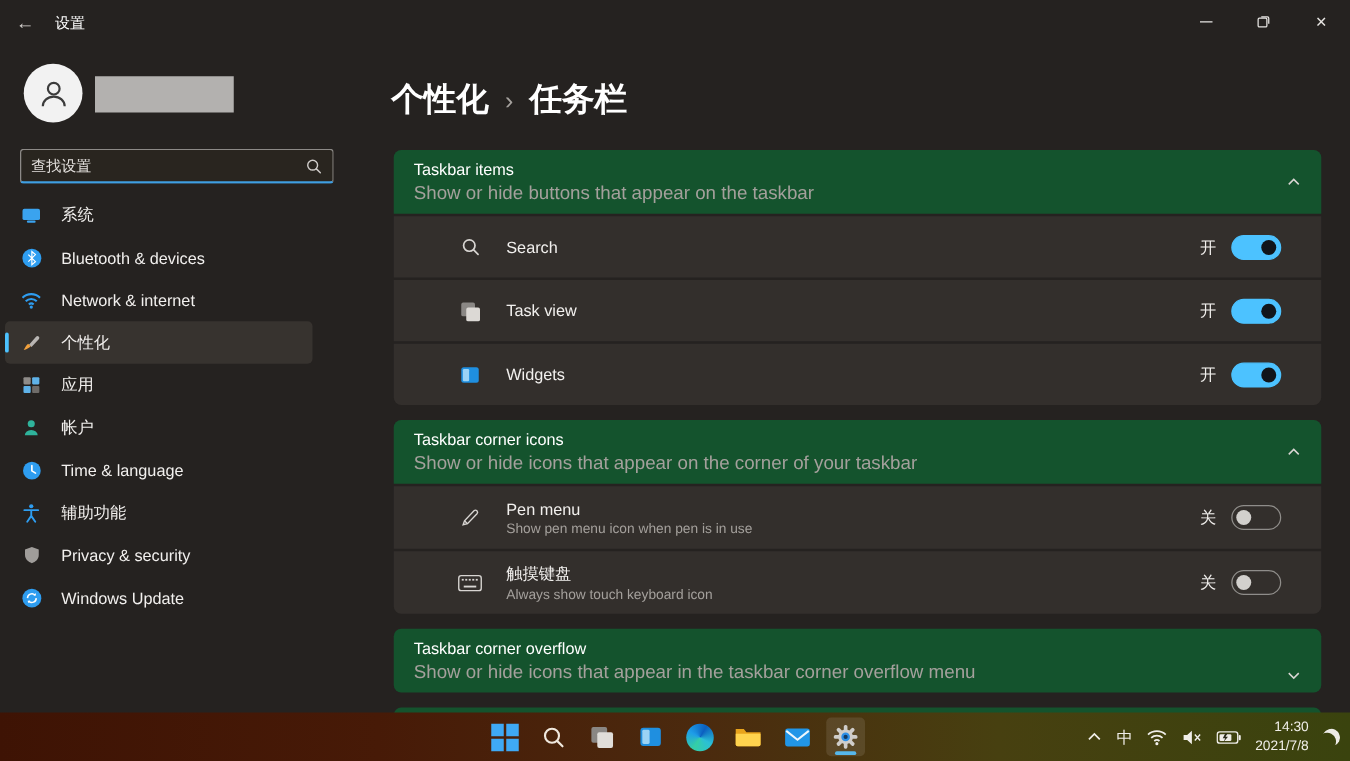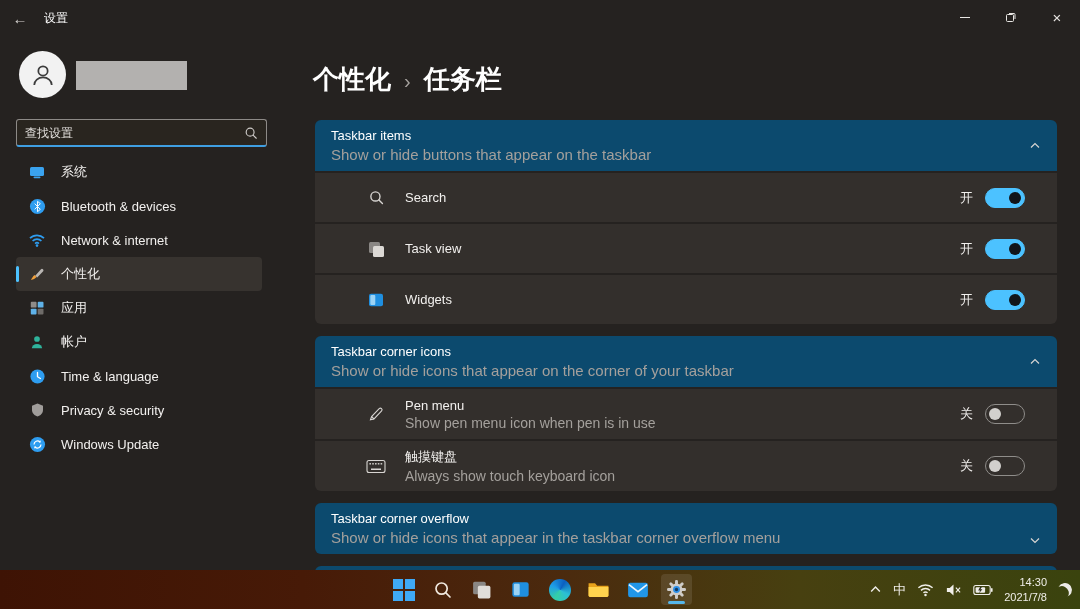--- a/index.html
+++ b/index.html
@@ -23,49 +23,49 @@
   .avatar { position:absolute; left:19px; top:15px; width:47px; height:47px; border-radius:50%;
             background:#f2f2f2; display:flex; align-items:center; justify-content:center; }
   .name-block { position:absolute; left:76px; top:25px; width:111px; height:29px; background:#b3b1af; }
   .searchbox { position:absolute; left:16px; top:83px; width:251px; height:28px;
                background:#29251f; border:1px solid #8d8a87; border-bottom:2px solid #3f9fe2;
                border-radius:3px; display:flex; align-items:center; padding:0 8px; }
   .searchbox input { flex:1; background:transparent; border:none; outline:none; color:#f0eeec;
                      font-size:12px; font-family:"Liberation Sans", sans-serif; }
   .searchbox input::placeholder { color:#e3e0dd; opacity:1; }
   .search-glyph { flex:none; width:14px; height:14px; color:#cfccc9; }
-  .nav { position:absolute; top:119px; left:0; width:254px;margin-left:12px; }
+  .nav { position:absolute; top:119px; left:0; width:254px; }
   .nav-item { height:34px; margin:0 0 0 4px; padding:0 12px; border-radius:4px;
               display:flex; align-items:center; gap:15px; position:relative; width:246px; }
   .nav-item.selected { background:#37332f; }
   .nav-item.selected::before { content:""; position:absolute; left:0; top:9px; width:3px; height:16px;
               border-radius:2px; background:#4cc2ff; }
   .nav-icon { width:18px; height:18px; flex:none; display:flex; align-items:center; justify-content:center; }
   .nav-label { font-size:13px; color:#f2f0ee; white-space:nowrap; }
   
   .breadcrumb { position:absolute; left:313px; top:62px; display:flex; align-items:center; gap:13px; }
   .bc-part { font-size:26px; font-weight:600; color:#fff; }
   .bc-sep { font-size:20px; color:#a5a19d; padding-top:3px; }
   .cards { position:absolute; left:315px; top:120px; width:742px; }
   .card { margin-bottom:12px; }
-  .card-header { background:#0c4a6e; border-radius:6px 6px 0 0; min-height:47px;
+  .card-header { background:#14532d; border-radius:6px 6px 0 0; min-height:47px;
                  padding:8px 16px; display:flex; align-items:center; }
   .card.collapsed .card-header { border-radius:6px;align-items:flex-end; }
   .h-text { flex:1; }
   .h-title { font-size:13px; color:#fff; }
   .h-sub { font-size:15px; color:#a4a09c; margin-top:3px; }
   .chev { width:12px; height:12px; color:#d8d5d2; flex:none; }
   .crow { background:#332f2c; margin-top:2px; height:49px; padding:0 32px 0 50px;
           display:flex; align-items:center; }
   .crow.tall { height:50px; }
   .card .crow:last-child { border-radius:0 0 6px 6px; }
   .r-icon { width:22px; height:22px; margin-right:18px; flex:none; color:#d8d5d2;
             display:flex; align-items:center; justify-content:center; }
   .r-label { font-size:13px; color:#f2f0ee; }
-  .r-sub { font-size:14px; color:#a4a09c; margin-top:2px; }
+  .r-sub { font-size:11px; color:#a4a09c; margin-top:2px; }
   .r-right { margin-left:auto; display:flex; align-items:center; gap:12px; }
   .state-label { font-size:13px; color:#f2f0ee; }
   .toggle { width:40px; height:20px; border-radius:20px; position:relative; flex:none; }
   .toggle.on { background:#4cc2ff; border:1px solid #4cc2ff; }
   .toggle.on .knob { position:absolute; right:3px; top:3px; width:12px; height:12px;
                      border-radius:50%; background:#11151a; }
   .toggle.off { background:transparent; border:1px solid #8f8d8a; }
   .toggle.off .knob { position:absolute; left:3px; top:3px; width:12px; height:12px;
                       border-radius:50%; background:#d2d0cd; }
   
@@ -199,20 +199,29 @@
         <span class="nav-icon">
             <svg width="17" height="17" viewBox="0 0 18 18">
               <circle cx="9" cy="9" r="7.5" fill="#2e9df0"></circle>
               <path d="M9 4.8 v4.4 l3.1 1.9" fill="none" stroke="#fff" stroke-width="1.4" stroke-linecap="round"></path>
             </svg>
           </span>
         <span class="nav-label">Time &amp; language</span>
       </div>
       <div class="nav-item">
         <span class="nav-icon">
+            <svg width="16" height="17" viewBox="0 0 18 18">
+              <circle cx="9" cy="2.8" r="1.9" fill="#2e9df0"></circle>
+              <path d="M2.8 6.3 h12.4 M9 6.3 v5.2 M9 11.5 l-3.6 5.2 M9 11.5 l3.6 5.2" fill="none" stroke="#2e9df0" stroke-width="1.7" stroke-linecap="round"></path>
+            </svg>
+          </span>
+        <span class="nav-label">辅助功能</span>
+      </div>
+      <div class="nav-item">
+        <span class="nav-icon">
             <svg width="15" height="16" viewBox="0 0 18 18">
               <path d="M9 1.2 L15.6 3.8 v5.2 c0 4-3 6.6-6.6 7.8 C5.4 15.6 2.4 13 2.4 9 V3.8 Z" fill="#a09d9a"></path>
             </svg>
           </span>
         <span class="nav-label">Privacy &amp; security</span>
       </div>
       <div class="nav-item">
         <span class="nav-icon">
             <svg width="17" height="17" viewBox="0 0 18 18">
               <circle cx="9" cy="9" r="8" fill="#2e9df0"></circle>

